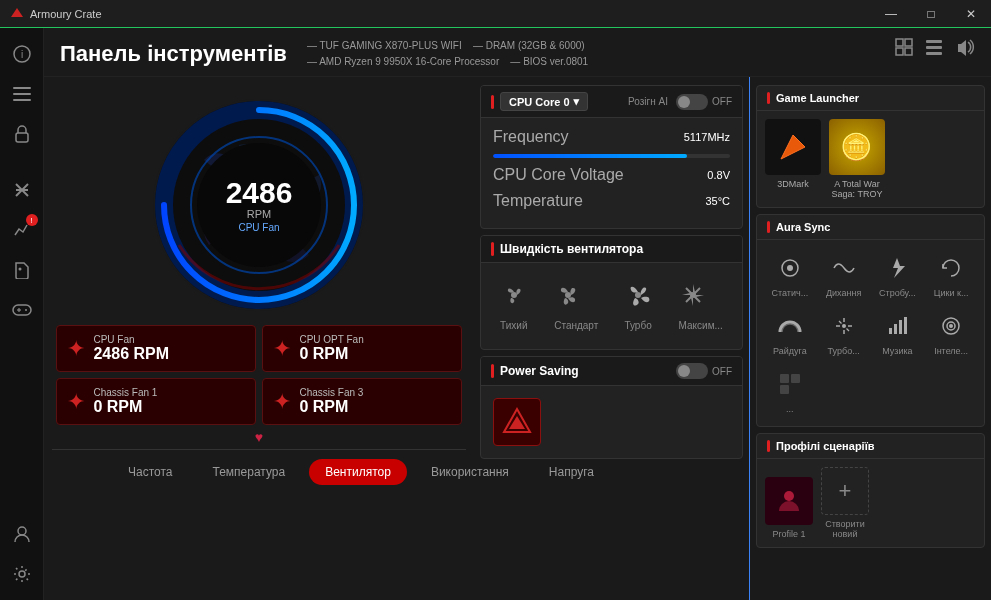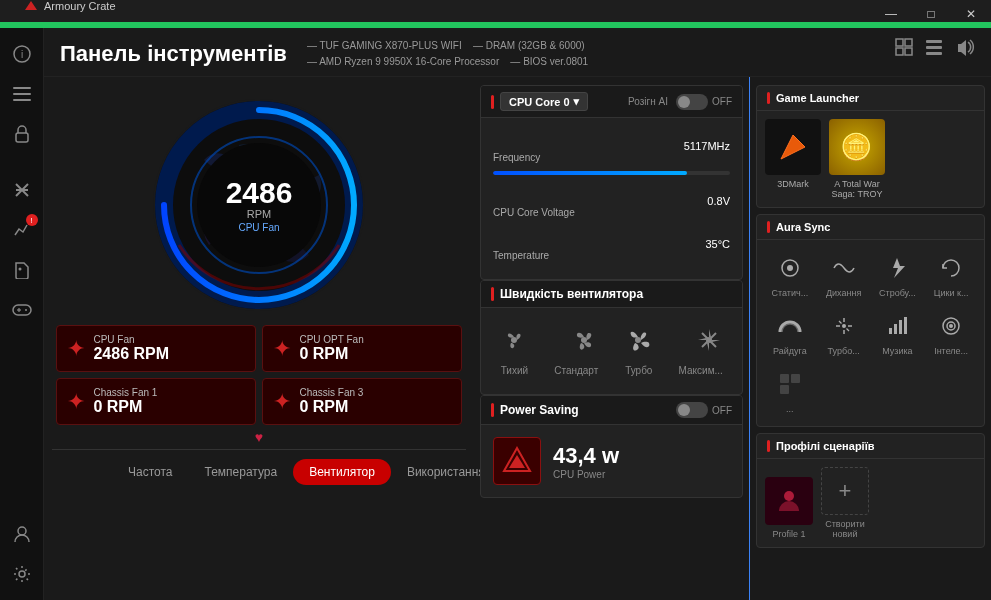--- a/index.html
+++ b/index.html
@@ -11,22 +11,23 @@
       color: #fff;
       overflow: hidden;
       position: relative;
     }
 
     
     #titlebar {
       background: #1e1e1e;
       height: 28px;
       display: flex;
-      padding: 0 24px;
-      border-bottom: 6px solid #22c55e;
+      align-items: center;
+      padding: 0 10px;
+      border-bottom: 1px solid #22c55e;
       position: relative;
     }
     #titlebar .title-text {
       font-size: 11px;
       color: #ccc;
       margin-left: 6px;
     }
     #titlebar .win-controls {
       position: absolute;
       right: 0;
@@ -226,40 +227,42 @@
     }
 
     
     #bottom-tabs {
       height: 44px;
       background: #1a1a1a;
       border-top: 1px solid #333;
       display: flex;
       align-items: center;
       padding: 0 60px;
+      gap: 8px;
     }
     .tab-btn {
       padding: 6px 16px;
       font-size: 12px;
       color: #999;
       cursor: pointer;
       border-radius: 20px;
       border: none;
       background: transparent;
     }
     .tab-btn.active {
       background: #c80000;
       color: #fff;
     }
 
     
     #center-panel {
       flex: 1;
       display: flex;
       flex-direction: column;
+      gap: 6px;
       padding: 8px 6px;
       overflow: hidden;
     }
 
     
     .panel-box {
       background: #222;
       border: 1px solid #333;
       border-radius: 4px;
       overflow: hidden;
@@ -320,23 +323,22 @@
     .cpu-stats {
       padding: 10px 12px;
     }
     .cpu-stat-row {
       display: flex;
       justify-content: space-between;
       align-items: center;
       margin-bottom: 8px;
     }
     .cpu-stat-label {
-      font-size: 10px;
+      font-size: 16px;
       color: #aaa;
-      margin-top: 24px;
     }
     .cpu-stat-value {
       font-size: 11px;
       color: #fff;
     }
     .freq-bar {
       width: 100%;
       height: 4px;
       background: #333;
       border-radius: 2px;
@@ -352,21 +354,21 @@
     
     .fan-speed-options {
       display: flex;
       padding: 12px 8px;
       gap: 4px;
       justify-content: space-around;
     }
     .fan-option {
       display: flex;
       flex-direction: column;
-      align-items: flex-end;
+      align-items: flex-start;
       gap: 6px;
       cursor: pointer;
       padding: 6px 8px;
       border-radius: 4px;
     }
     .fan-option-icon {
       color: #888;
       font-size: 20px;
     }
     .fan-option-label {
@@ -889,24 +891,20 @@
               <span>OFF</span>
             </div>
           </div>
           <div class="power-content">
             <div class="power-icon-box">
               <svg width="30" height="30" viewBox="0 0 30 30">
                 <polygon points="15,2 28,25 2,25" fill="none" stroke="#cc2222" stroke-width="2"></polygon>
                 <polygon points="15,9 23,22 7,22" fill="#cc2222"></polygon>
               </svg>
             </div>
-            <div>
-              <div class="power-value">43,4 w</div>
-              <div class="power-sub">CPU Power</div>
-            </div>
           </div>
         </div>
 
       </div>
 
       <div id="right-panel">
 
         <div class="right-panel-box">
           <div class="right-panel-header">
             <span>Game Launcher</span>

